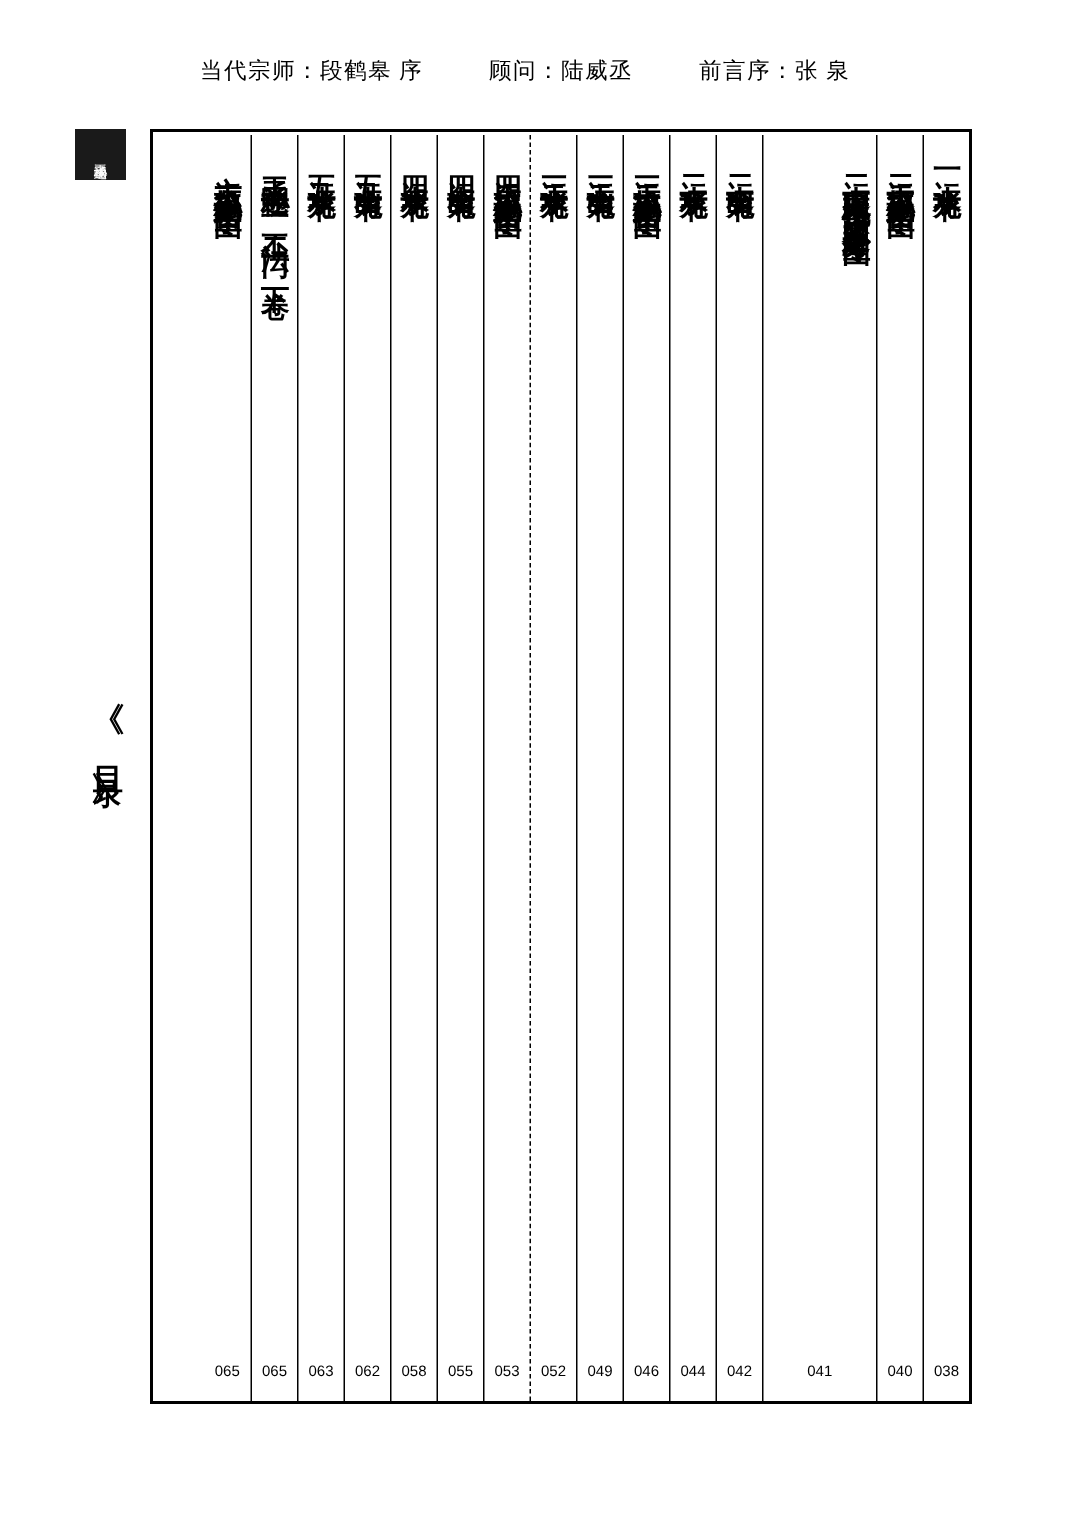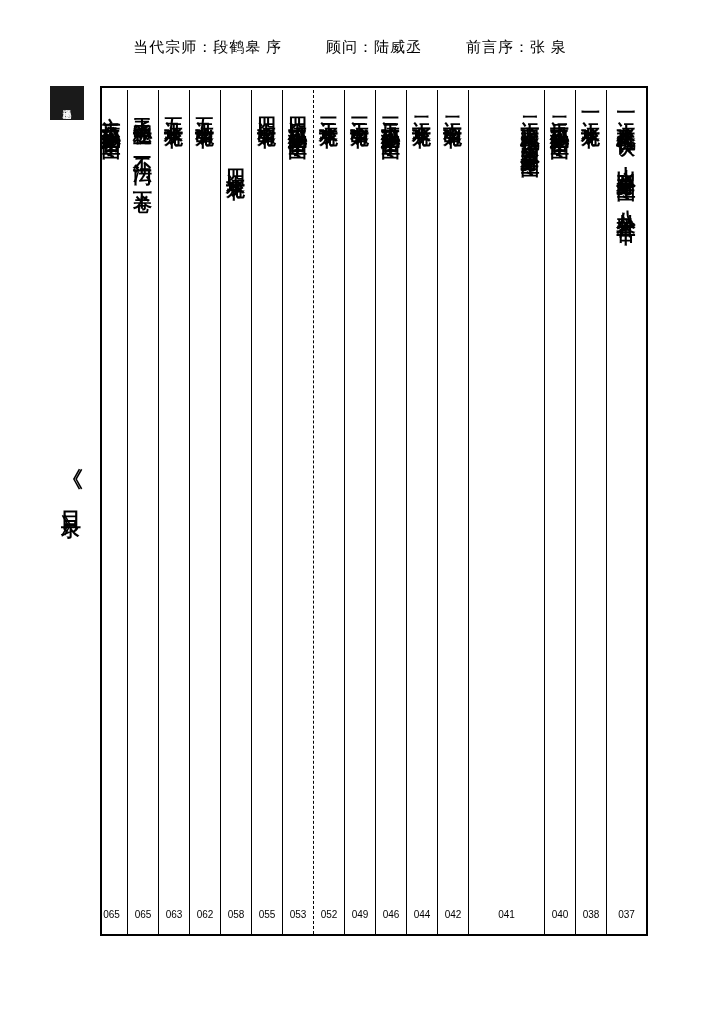--- a/index.html
+++ b/index.html
@@ -149,24 +149,20 @@
 <div class="seal">玉函通秘</div>
 
 <div class="toc-title">
   <span class="bracket">《</span>
   <span class="tlabel">目录</span>
   <span class="bracket">》</span>
 </div>
 
 <div class="frame">
   <div class="inner" id="toc-inner">
-      <div class="col" style="flex-basis: 40px;">
-        <div class="entry">一运水龙天机铃诀 山水定卦分星图 八卦各皆合十</div>
-        <div class="page">037</div>
-      </div>
       <div class="col" style="flex-basis: 31px; align-items: center;">
         <div class="entry">一运水龙节</div>
         <div class="page">038</div>
       </div>
       <div class="col" style="flex-basis: 31px;">
         <div class="entry">二运天机秘密些子图</div>
         <div class="page">040</div>
       </div>
       <div class="col" style="flex-basis: 34px; padding-left: 48px;">
         <div class="entry">二运山龙天机铃诀山水定卦分星图</div>
@@ -193,21 +189,21 @@
         <div class="page">052</div>
       </div>
       <div class="col" style="flex-basis: 31px; align-items: center;">
         <div class="entry">四运天机秘密些子图</div>
         <div class="page">053</div>
       </div>
       <div class="col" style="flex-basis: 31px;">
         <div class="entry">四运山龙节</div>
         <div class="page">055</div>
       </div>
-      <div class="col" style="flex-basis: 31px; justify-content: flex-end;">
+      <div class="col" style="flex-basis: 31px;">
         <div class="entry">四运水龙节</div>
         <div class="page">058</div>
       </div>
       <div class="col" style="flex-basis: 31px;">
         <div class="entry">五运山龙节</div>
         <div class="page">062</div>
       </div>
       <div class="col" style="flex-basis: 31px;">
         <div class="entry">五运水龙节</div>
         <div class="page">063</div>

